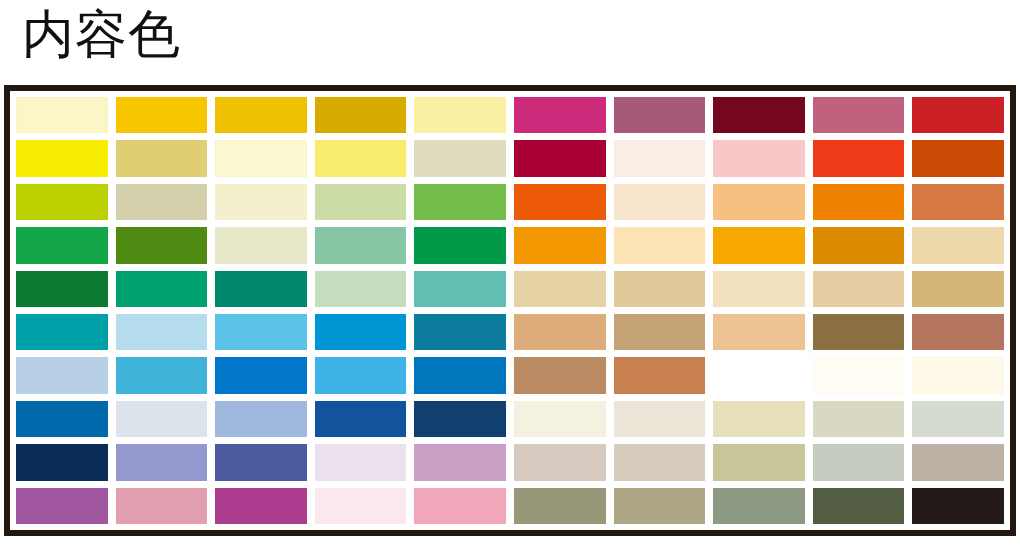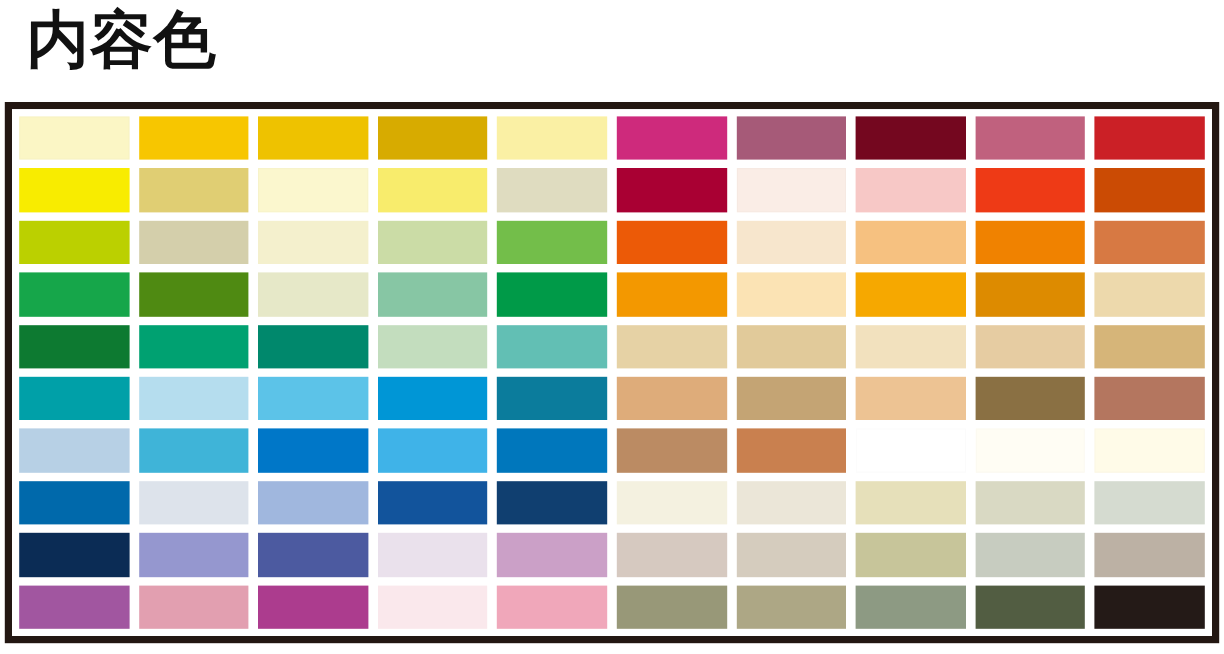--- a/index.html
+++ b/index.html
@@ -14,21 +14,21 @@
     overflow: hidden;
     font-family: "Liberation Sans", "DejaVu Sans", sans-serif;
     position: relative;
   }
 
   #page-title {
     position: absolute;
     left: 22px;
     top: 2px;
     font-size: 52px;
-    font-weight: 700;
+    font-weight: 400;
     line-height: 1.25;
     letter-spacing: 1px;
     color: #111111;
     font-family: "DejaVu Sans", "Liberation Sans", sans-serif;
     white-space: nowrap;
     -webkit-font-smoothing: antialiased;
   }
 
   #palette-frame {
     position: absolute;

